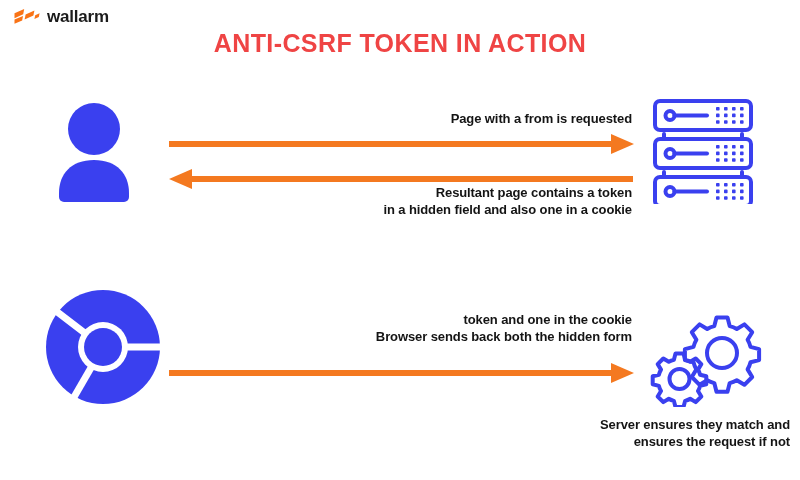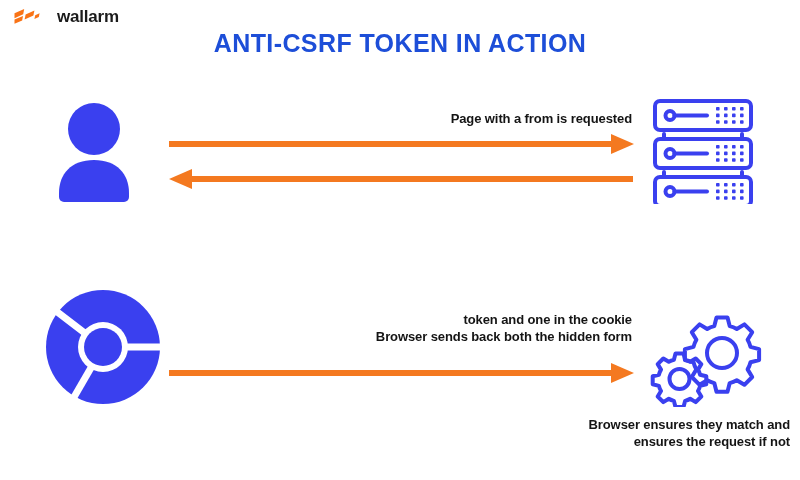--- a/index.html
+++ b/index.html
@@ -20,41 +20,41 @@
     overflow: hidden;
   }
 
   
   .brand {
     position: absolute;
     left: 14px;
     top: 8px;
     display: flex;
     align-items: center;
-    gap: 17px;
+    gap: 7px;
   }
   .brand-mark { display: block; }
   .brand-name {
     font-size: 17px;
     font-weight: 700;
     color: #1b1b1b;
     letter-spacing: -0.2px;
     line-height: 1;
   }
 
   
   .title {
     position: absolute;
     left: 0;
     top: 30px;
     width: 800px;
     text-align: center;
     font-size: 25px;
     font-weight: 700;
-    color: #1d4ed8;
+    color: #ef4444;
     letter-spacing: 0.4px;
     line-height: 1.1;
   }
 
   
   .icon-user   { position: absolute; left: 45px;  top: 98px; }
   .icon-server { position: absolute; left: 650px; top: 96px; }
   .icon-chrome { position: absolute; left: 44px;  top: 288px; }
   .icon-gears  { position: absolute; left: 648px; top: 303px; }
 
@@ -203,24 +203,28 @@
 
   <svg class="arrow" style="left:168px; top:362px;" width="468" height="22" viewBox="0 0 468 22" aria-hidden="true">
     <line x1="1" y1="11" x2="447" y2="11" stroke="#F47920" stroke-width="6"></line>
     <path d="M443 1 L466 11 L443 21 Z" fill="#F47920"></path>
   </svg>
 
   <div class="caption" id="cap-request">
     <span class="line">Page with a from is requested</span>
   </div>
 
+  <div class="caption" id="cap-response">
+    <span class="line">Resultant page contains a token</span>
+    <span class="line">in a hidden field and also one in a cookie</span>
+  </div>
 
   <div class="caption" id="cap-browser">
     <span class="line">token and one in the cookie</span>
     <span class="line">Browser sends back both the hidden form</span>
   </div>
 
   <div class="caption" id="cap-server">
-    <span class="line">Browser ensures they match and</span>
+    <span class="line">Server ensures they match and</span>
     <span class="line">ensures the request if not</span>
   </div>
 
 </div>
 
 </body></html>

